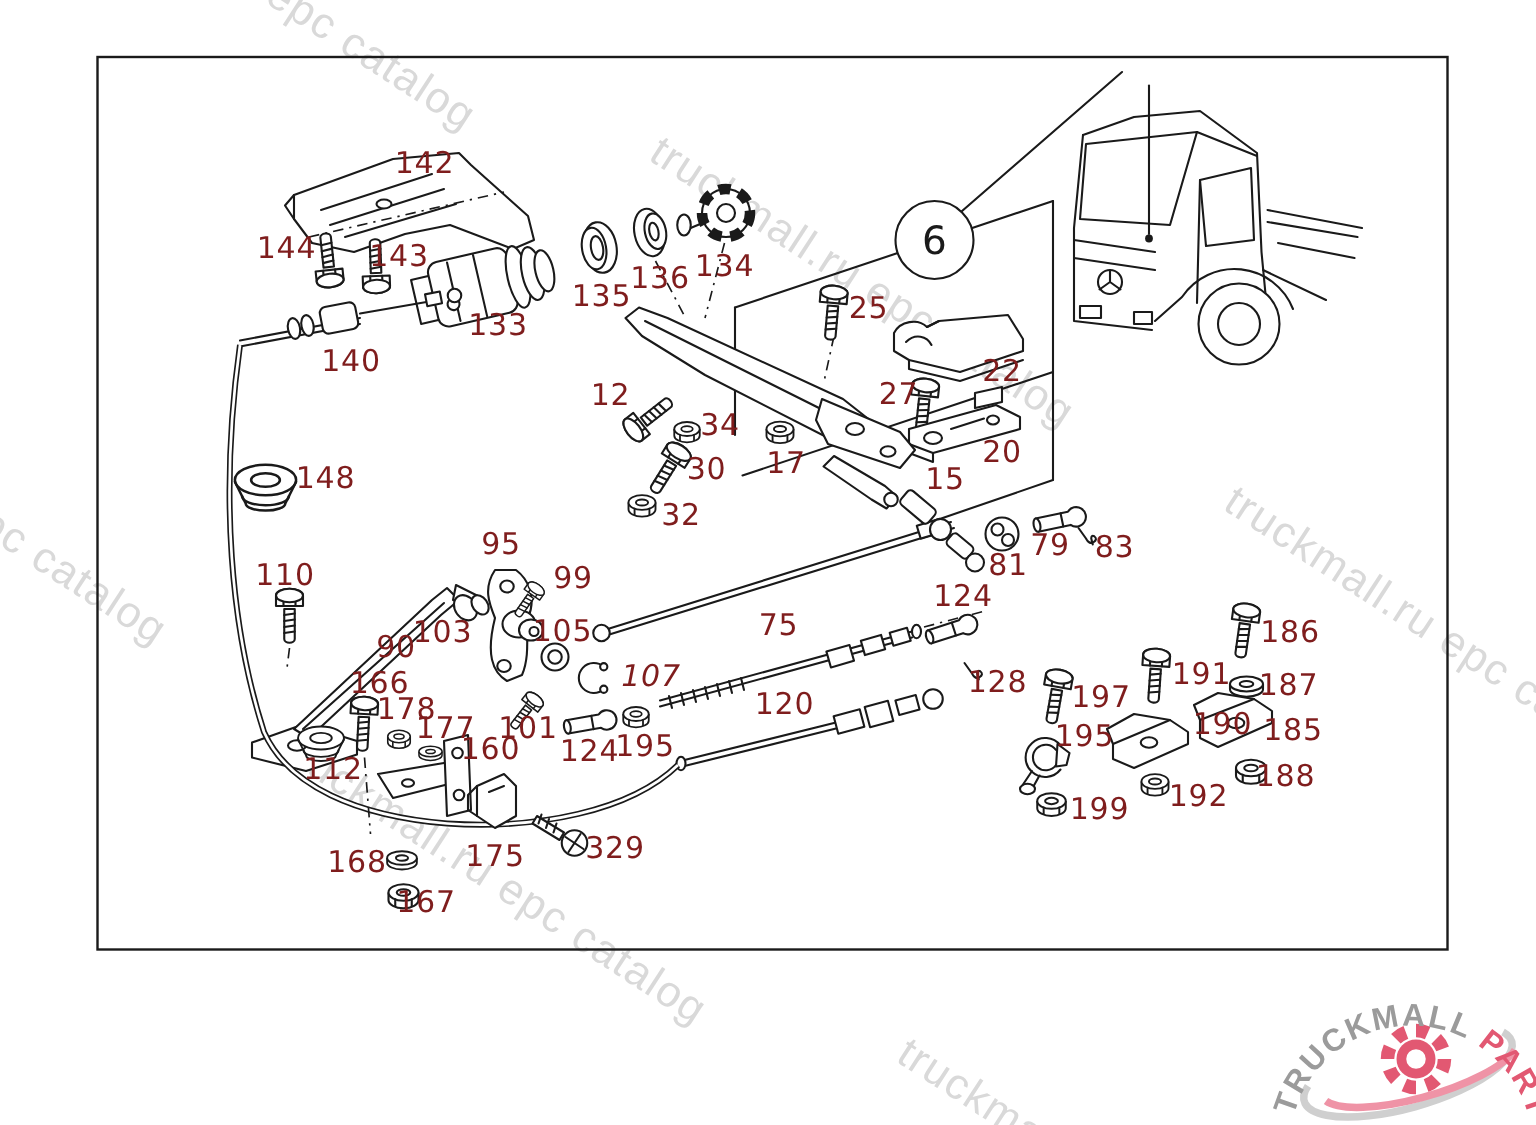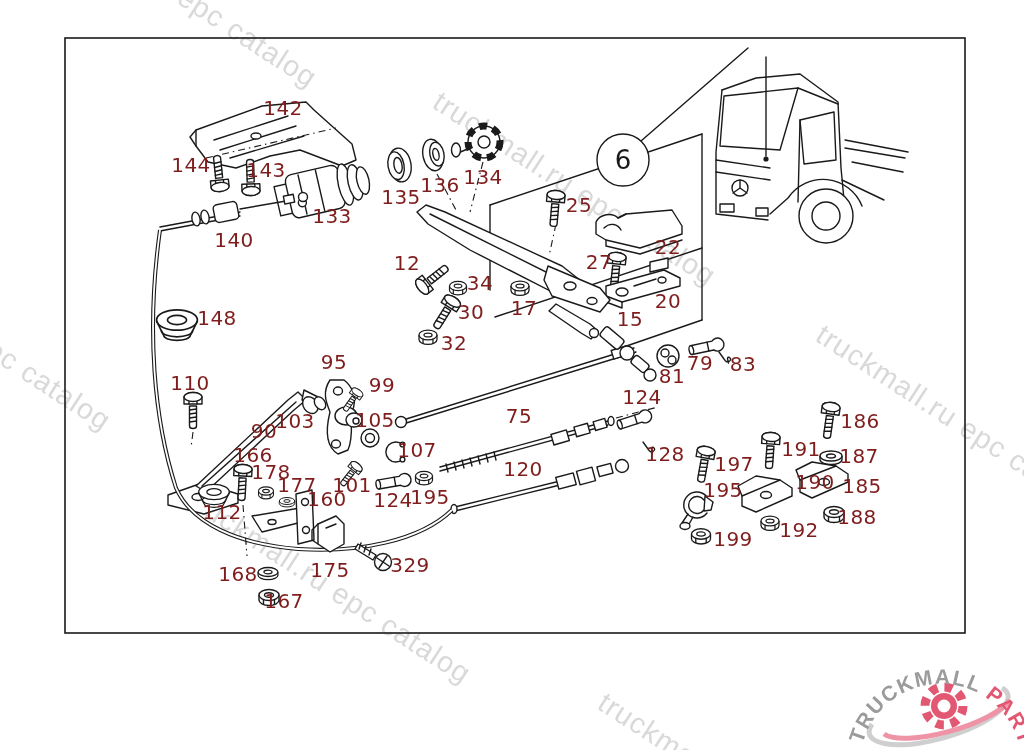--- a/index.html
+++ b/index.html
@@ -371,21 +371,21 @@
       <div class="part-label" style="left: 480px; top: 283px;">34</div>
       <div class="part-label" style="left: 471px; top: 312px;">30</div>
       <div class="part-label" style="left: 454px; top: 343px;">32</div>
       <div class="part-label" style="left: 217px; top: 318px; text-align: center;">148</div>
       <div class="part-label" style="left: 190px; top: 383px;">110</div>
       <div class="part-label" style="left: 264px; top: 431px;">90</div>
       <div class="part-label" style="left: 295px; top: 421px;">103</div>
       <div class="part-label" style="left: 334px; top: 362px;">95</div>
       <div class="part-label" style="left: 382px; top: 385px;">99</div>
       <div class="part-label" style="left: 375px; top: 420px; text-align: right;">105</div>
-      <div class="part-label" style="left: 417px; top: 450px;">107</div>
+      <div class="part-label" style="left: 434px; top: 450px; font-style: italic;">107</div>
       <div class="part-label" style="left: 352px; top: 485px;">101</div>
       <div class="part-label" style="left: 393px; top: 500px;">124</div>
       <div class="part-label" style="left: 430px; top: 497px;">195</div>
       <div class="part-label" style="left: 519px; top: 416px;">75</div>
       <div class="part-label" style="left: 523px; top: 469px;">120</div>
       <div class="part-label" style="left: 642px; top: 397px;">124</div>
       <div class="part-label" style="left: 665px; top: 454px;">128</div>
       <div class="part-label" style="left: 672px; top: 376px;">81</div>
       <div class="part-label" style="left: 700px; top: 363px;">79</div>
       <div class="part-label" style="left: 743px; top: 364px;">83</div>

